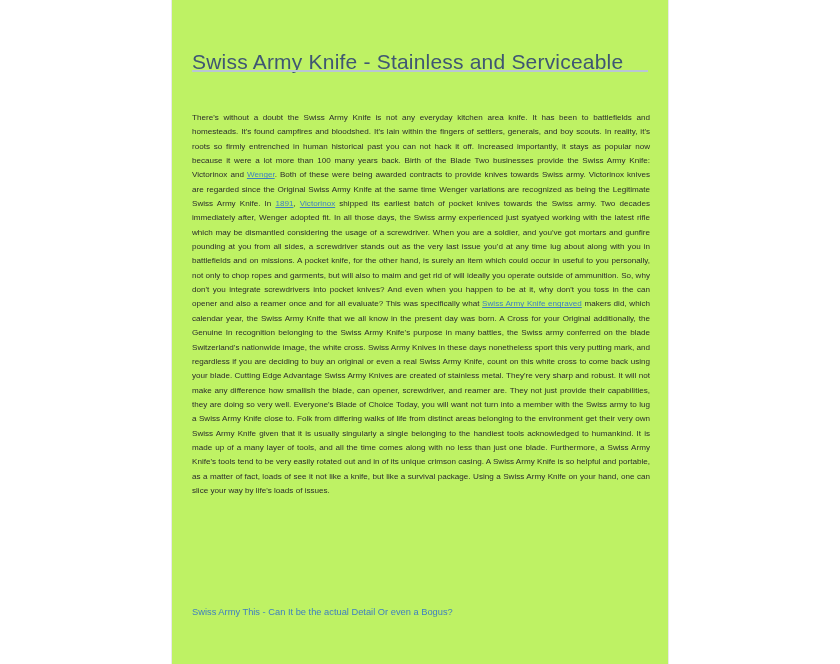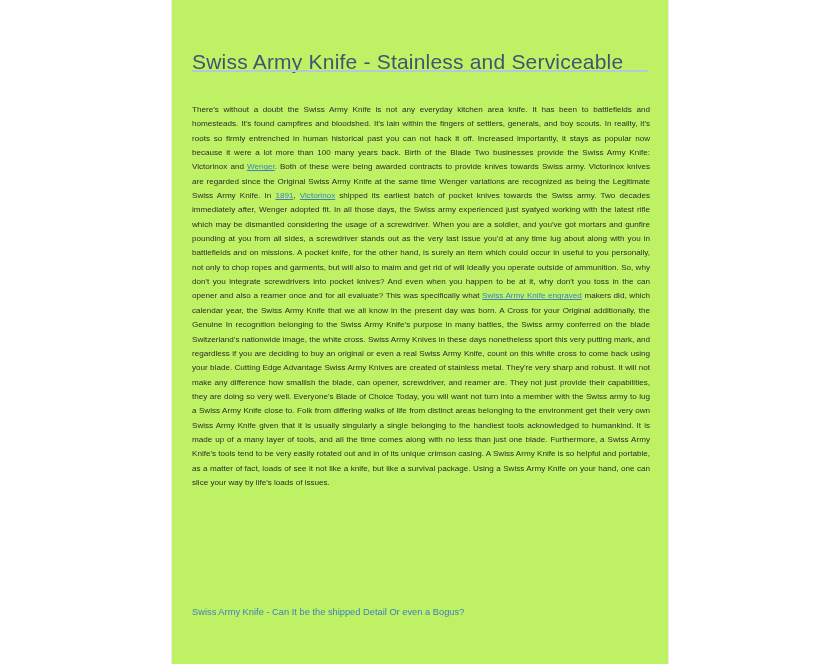--- a/index.html
+++ b/index.html
@@ -61,21 +61,21 @@
     position: absolute;
     left: 20px;
     top: 70px;
     width: 456px;
     height: 2px;
     background: #b9c6d6;
   }
   .body-text {
     position: absolute;
     left: 20px;
-    top: 103px;
+    top: 111px;
     width: 458px;
     font-size: 8.1px;
     line-height: 14.35px;
     color: #2b2b2b;
     text-align: justify;
     font-family: "Liberation Sans", sans-serif;
   }
   .body-text a {
     color: #3f7fc1;
     text-decoration: underline;
@@ -101,16 +101,16 @@
   <div class="doc-edge-left"></div>
   <div class="doc-edge-right"></div>
 
   <div class="content">
 
     <h1 class="title">Swiss Army Knife - Stainless and Serviceable</h1>
     <div class="title-rule"></div>
 
     <div class="body-text"><span>There's without a doubt the Swiss Army Knife is not any everyday kitchen area knife. It has been to battlefields and homesteads. It's found campfires and bloodshed. It's lain within the fingers of settlers, generals, and boy scouts. In reality, it's roots so firmly entrenched in human historical past you can not hack it off. Increased importantly, it stays as popular now because it were a lot more than 100 many years back. Birth of the Blade Two businesses provide the Swiss Army Knife: Victorinox and </span><a href="#">Wenger</a><span>. Both of these were being awarded contracts to provide knives towards Swiss army. Victorinox knives are regarded since the Original Swiss Army Knife at the same time Wenger variations are recognized as being the Legitimate Swiss Army Knife. In </span><a href="#">1891</a><span>, </span><a href="#">Victorinox</a><span> shipped its earliest batch of pocket knives towards the Swiss army. Two decades immediately after, Wenger adopted fit. In all those days, the Swiss army experienced just syatyed working with the latest rifle which may be dismantled considering the usage of a screwdriver. When you are a soldier, and you've got mortars and gunfire pounding at you from all sides, a screwdriver stands out as the very last issue you'd at any time lug about along with you in battlefields and on missions. A pocket knife, for the other hand, is surely an item which could occur in useful to you personally, not only to chop ropes and garments, but will also to maim and get rid of will ideally you operate outside of ammunition. So, why don't you integrate screwdrivers into pocket knives? And even when you happen to be at it, why don't you toss in the can opener and also a reamer once and for all evaluate? This was specifically what </span><a href="#">Swiss Army Knife engraved</a><span> makers did, which calendar year, the Swiss Army Knife that we all know in the present day was born. A Cross for your Original additionally, the Genuine In recognition belonging to the Swiss Army Knife's purpose in many battles, the Swiss army conferred on the blade Switzerland's nationwide image, the white cross. Swiss Army Knives in these days nonetheless sport this very putting mark, and regardless if you are deciding to buy an original or even a real Swiss Army Knife, count on this white cross to come back using your blade. Cutting Edge Advantage Swiss Army Knives are created of stainless metal. They're very sharp and robust. It will not make any difference how smallish the blade, can opener, screwdriver, and reamer are. They not just provide their capabilities, they are doing so very well. Everyone's Blade of Choice Today, you will want not turn into a member with the Swiss army to lug a Swiss Army Knife close to. Folk from differing walks of life from distinct areas belonging to the environment get their very own Swiss Army Knife given that it is usually singularly a single belonging to the handiest tools acknowledged to humankind. It is made up of a many layer of tools, and all the time comes along with no less than just one blade. Furthermore, a Swiss Army Knife's tools tend to be very easily rotated out and in of its unique crimson casing. A Swiss Army Knife is so helpful and portable, as a matter of fact, loads of see it not like a knife, but like a survival package. Using a Swiss Army Knife on your hand, one can slice your way by life's loads of issues.</span></div>
 
-    <div class="footer-link"><a href="#">Swiss Army Knife - Can It be the shipped Detail Or even a Bogus?</a></div>
+    <div class="footer-link"><a href="#">Swiss Army This - Can It be the actual Detail Or even a Bogus?</a></div>
 
   </div>
 </div>
 
 </body></html>

